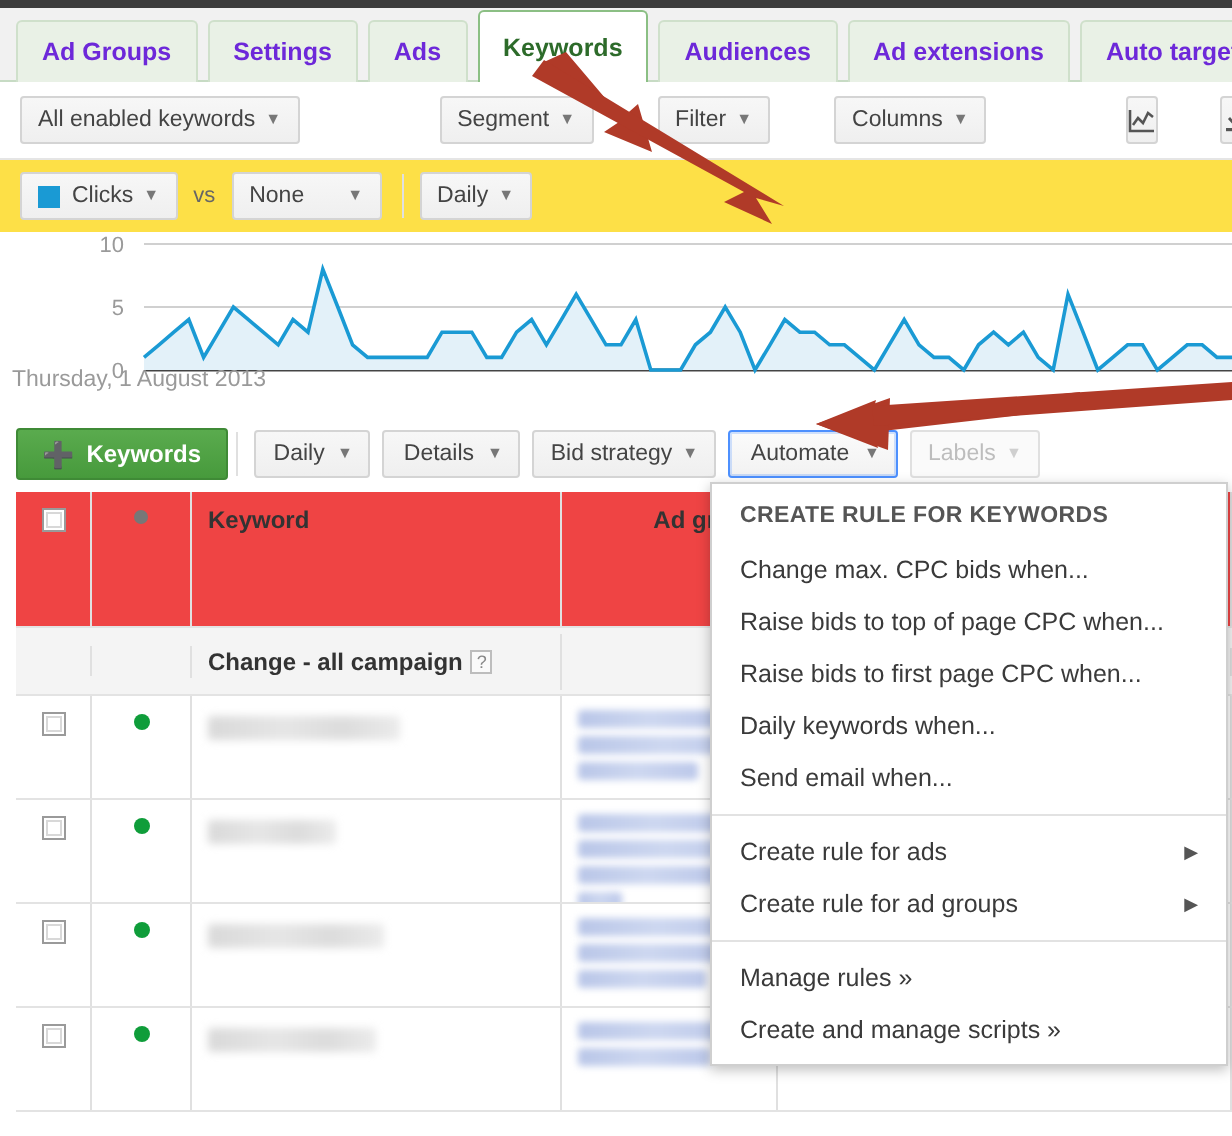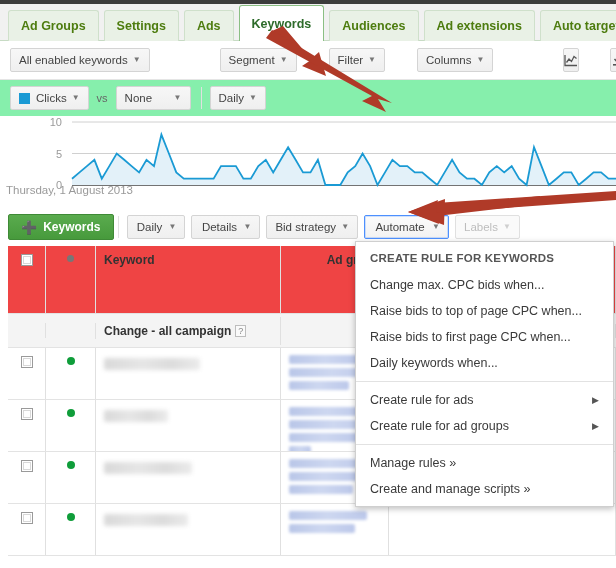--- a/index.html
+++ b/index.html
@@ -25,21 +25,21 @@
   }
   .tabs { position:absolute; left:8px; top:5px; display:flex; align-items:flex-end; height:36px; }
   .tab {
     height: 31px; margin-right: 5px;
     padding: 0 12px;
     display: flex; align-items: center;
     background: #e9f1e6;
     border: 1px solid #cfe0cb;
     border-bottom: none;
     border-radius: 3px 3px 0 0;
-    color: #4d7c0f;
+    color: #6d28d9;
     font-size: 12.5px;
     font-weight: bold;
     white-space: nowrap;
     cursor: pointer;
   }
   .tab.active {
     background: #ffffff;
     height: 36px;
     border-color: #8bbf84;
     color: #2d6b2a;
@@ -79,21 +79,21 @@
     margin-right:5px; cursor:pointer;
   }
   .searchbox {
     height:24px; width:150px; border:1px solid #c9c9c9; background:#fff;
     border-radius:1px; margin-left:6px;
   }
 
   
   .toolbar2 {
     position:absolute; left:0; top:80px; width:616px; height:36px;
-    background:#86efac; display:flex; align-items:center; padding-left:10px;
+    background:#fde047; display:flex; align-items:center; padding-left:10px;
   }
   .swatch { width:11px; height:11px; background:#1a9ad4; margin-right:6px; display:inline-block; }
   .vs { color:#666; font-size:11px; margin:0 8px 0 2px; }
 
   
   .chartwrap { position:absolute; left:0; top:116px; width:616px; height:88px; background:#fff; }
   .chartdate {
     position:absolute; left:6px; top:184px; font-size:11.5px; color:#9a9a9a;
   }
 
@@ -419,20 +419,23 @@
       </div>
     <div class="menu-item">
       <span>Raise bids to top of page CPC when...</span>
       </div>
     <div class="menu-item">
       <span>Raise bids to first page CPC when...</span>
       </div>
     <div class="menu-item">
       <span>Daily keywords when...</span>
       </div>
+    <div class="menu-item">
+      <span>Send email when...</span>
+      </div>
 
     <div class="menu-sep"></div>
 
     <div class="menu-item">
       <span>Create rule for ads</span>
       <span class="submenu-arrow">▶</span>
       </div>
     <div class="menu-item">
       <span>Create rule for ad groups</span>
       <span class="submenu-arrow">▶</span>

